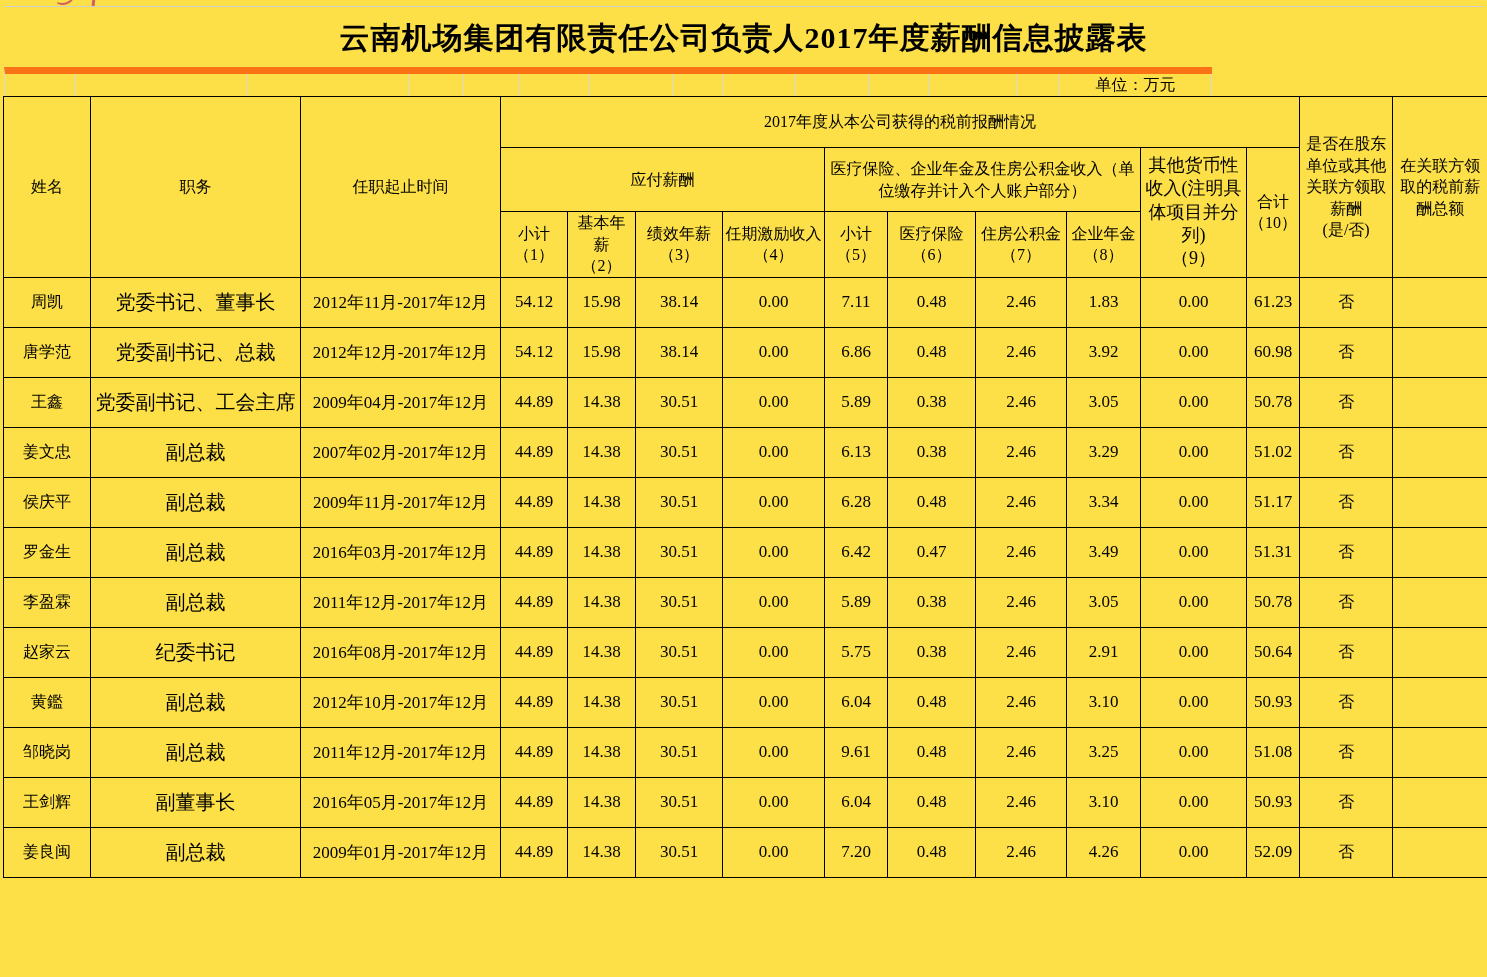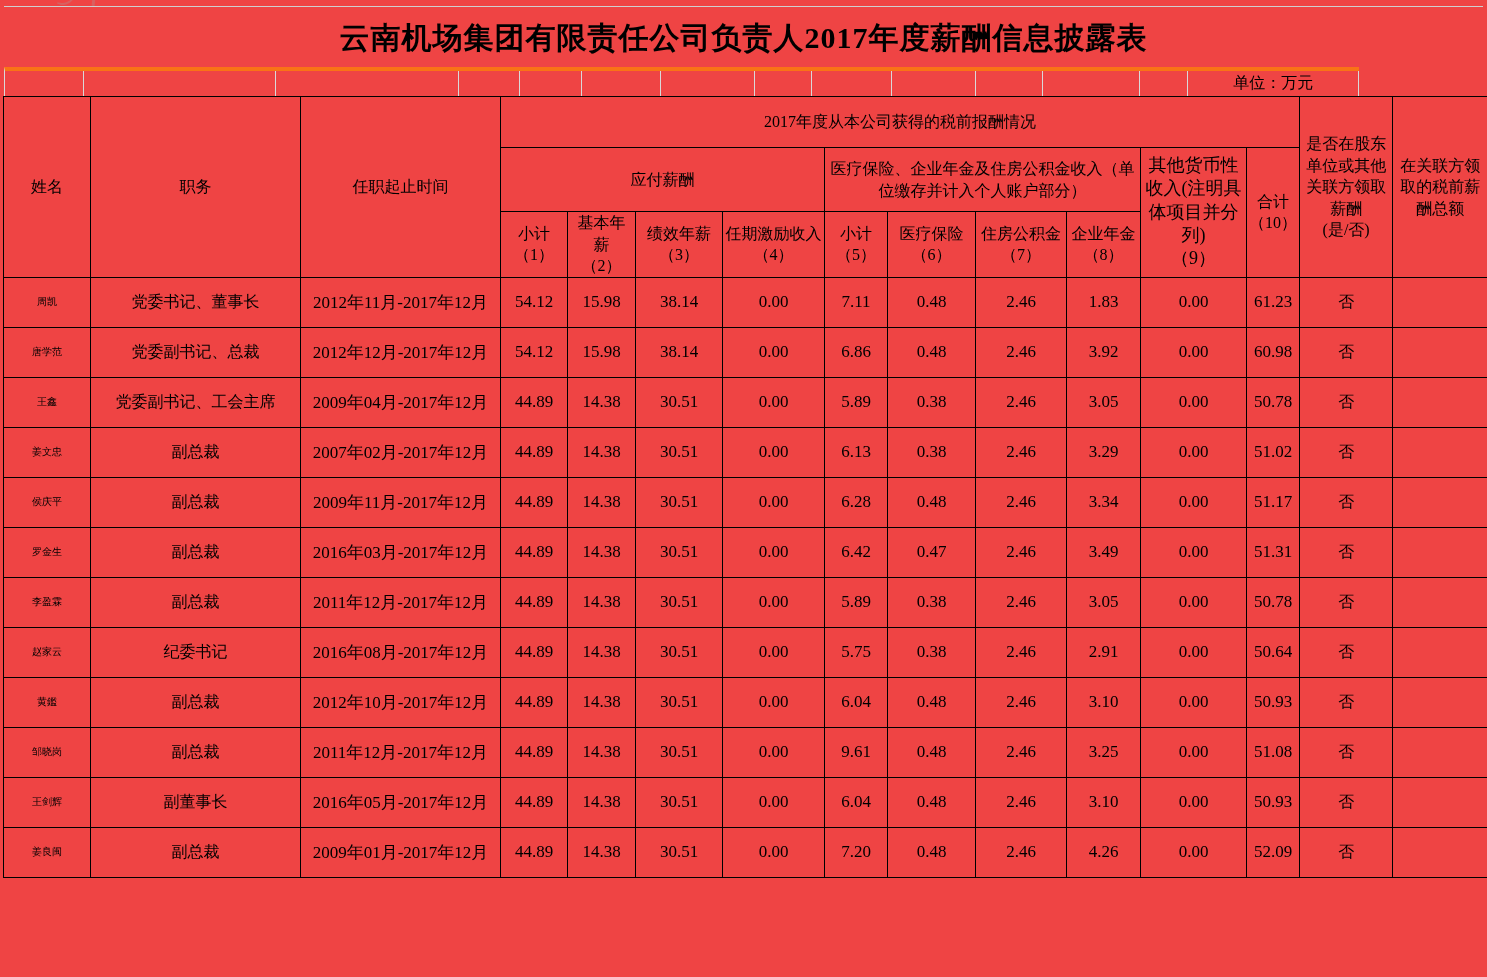--- a/index.html
+++ b/index.html
@@ -1,19 +1,19 @@
 <!DOCTYPE html>
 <html><head>
 <meta charset="utf-8">
 <style>
   html,body{margin:0;padding:0;background:#fff;}
   .page{
     position:relative;
     width:1487px;height:977px;
-    background:#ef4444;
+    background:#fde047;
     font-family:"Liberation Serif","DejaVu Serif",serif;
     color:#000;
     overflow:hidden;
     text-decoration:underline;
   }
   
   .red-frag{position:absolute;display:block;}
   .frag1{
     left:58px;top:-7px;width:14px;height:11px;
     border:2px solid #d95f5f;border-top:none;border-left:none;
@@ -23,22 +23,22 @@
     left:92px;top:-2px;width:3px;height:8px;background:#d95f5f;
     transform:rotate(6deg);
   }
   .title-row{
     position:absolute;left:4px;top:6px;width:1479px;height:61px;
     border-top:1px solid #cfcfcf;
     text-align:center;line-height:61px;
     font-size:30px;font-weight:bold;letter-spacing:1px;
   }
   .unit-row{
-    position:absolute;left:4px;top:67px;width:1355px;height:29px;
-    display:flex;border-top:4px solid #f97316;border-left:1px solid #d9d9d9;
+    position:absolute;left:4px;top:67px;width:1208px;height:29px;
+    display:flex;border-top:7px solid #f97316;border-left:1px solid #d9d9d9;
     box-sizing:border-box;
   }
   .unit-cell{border-right:1px solid #d9d9d9;box-sizing:border-box;height:100%;}
   .unit-label{
     display:flex;align-items:center;justify-content:center;
     font-size:16px;
   }
   table.salary{
     position:absolute;left:3px;top:96px;
     border-collapse:collapse;table-layout:fixed;
@@ -50,22 +50,22 @@
     padding:0 2px;box-sizing:border-box;
     font-weight:normal;
     overflow:hidden;
   }
   th{white-space:pre-line;font-size:16px;line-height:1.35;margin-left:12px;}
   th.small{font-size:18px;line-height:1.3;}
   tr.hrow-a{height:51px;}
   tr.hrow-b{height:64px;}
   tr.hrow-c{height:46px;}
   tbody tr{height:50px;}
-  td.c-name{font-size:10px;margin-top:30px;}
-  td.c-pos{font-size:16px;}
+  td.c-name{font-size:16px;margin-top:30px;}
+  td.c-pos{font-size:20px;}
   td.c-term{font-size:17px;margin-left:16px;}
   td.c-num{font-size:17px;}
   td.c-flag{font-size:16px;}
   .notes{
     position:absolute;left:8px;top:873px;width:1400px;
     font-size:17px;line-height:26px;font-weight:600;
   }
   .notes .note-line2{padding-left:37px;}
 </style>
 </head>

